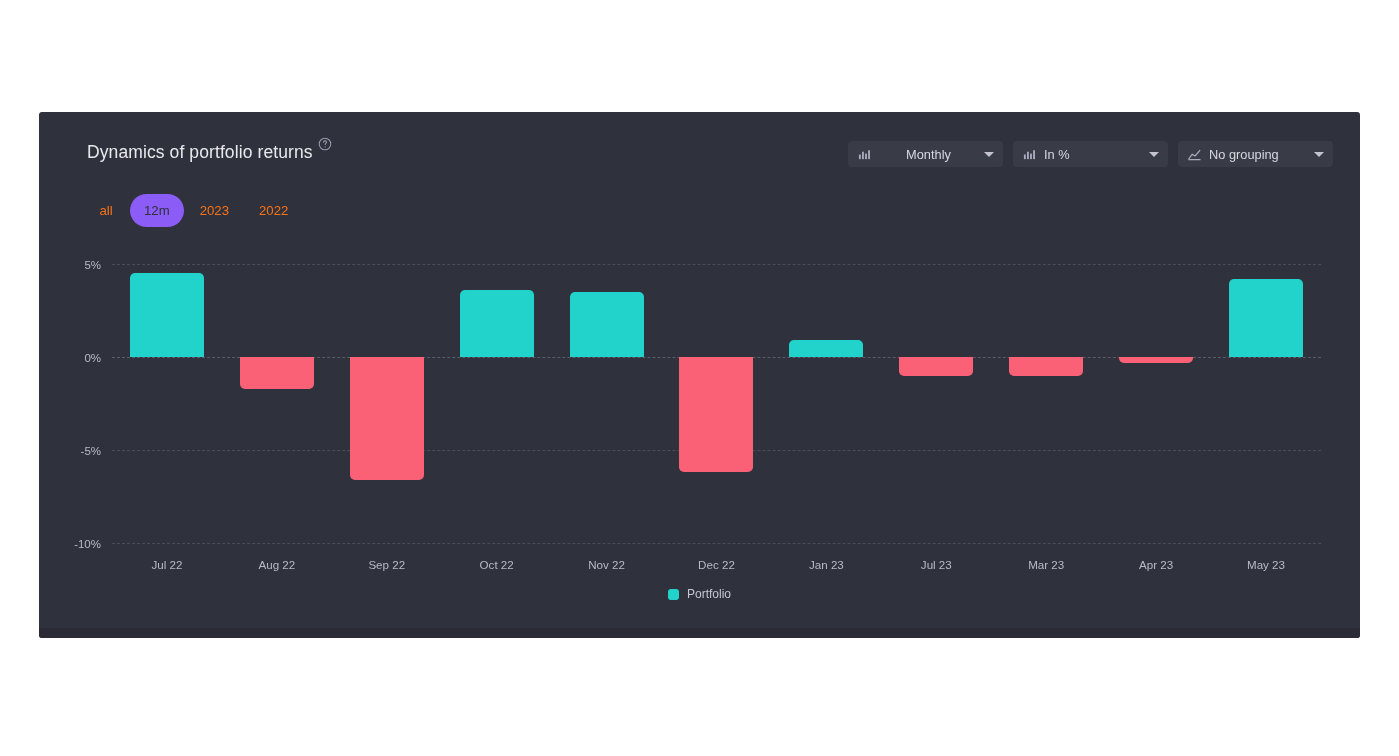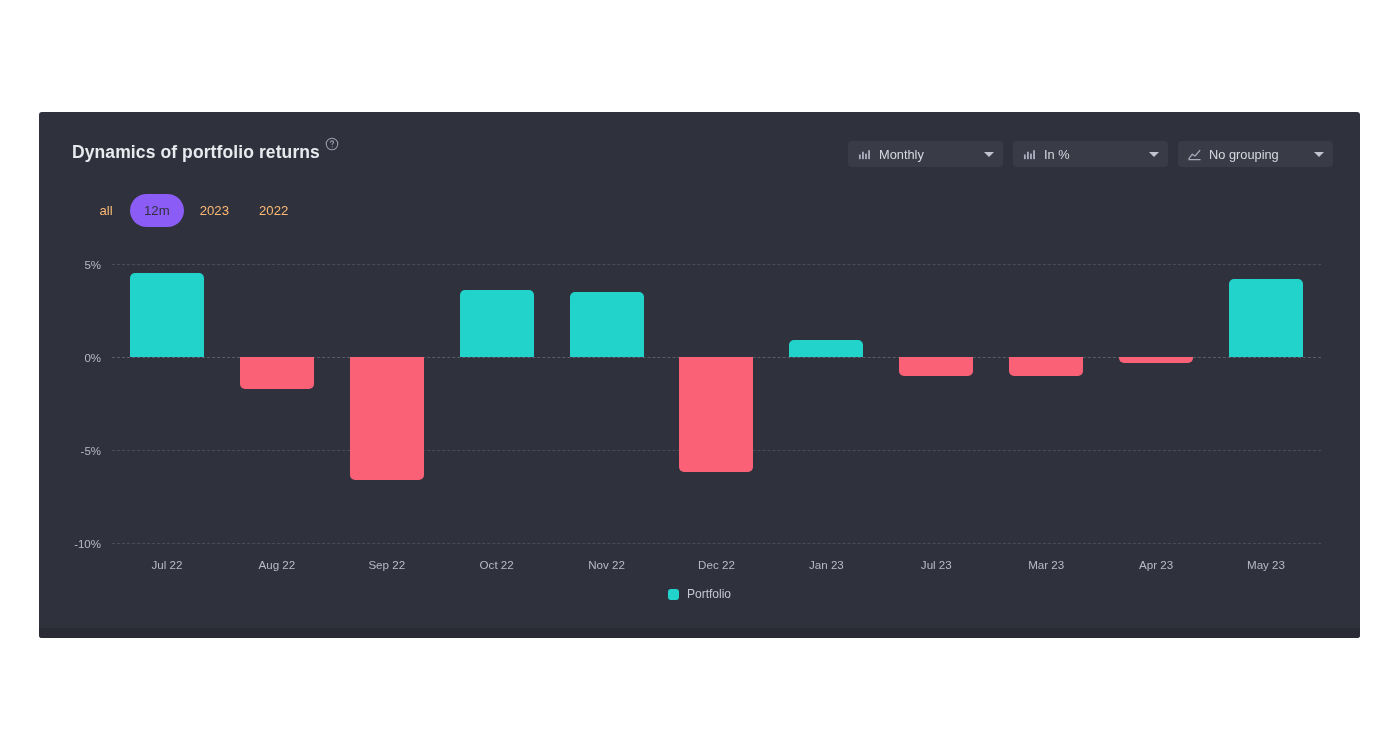--- a/index.html
+++ b/index.html
@@ -53,24 +53,25 @@
   }
   .title-wrap {
     position: absolute;
     left: 33px;
     top: 29px;
     display: flex;
     align-items: flex-start;
   }
   .panel-title {
     font-size: 17.5px;
-    font-weight: bold;
+    font-weight: normal;
     color: #e9eaee;
     letter-spacing: 0.1px;
     line-height: 22px;
+    margin-left: 15px;
   }
   .help-icon {
     margin-left: 5px;
     margin-top: -4px;
     width: 14px;
     height: 14px;
     color: #9a9cae;
   }
   .help-icon svg { display: block; }
 
@@ -87,21 +88,21 @@
     display: flex;
     align-items: center;
     height: 26px;
     background: #393b47;
     border-radius: 4px;
     padding: 0 9px 0 10px;
     box-sizing: border-box;
     cursor: pointer;
     user-select: none;
   }
-  .dd-monthly { width: 155px; }
+  .dd-monthly { width: 155px; text-align: center; }
   .dd-units   { width: 155px; justify-content: space-between; }
   .dd-group   { width: 155px; }
   .dd-icon {
     width: 13px;
     height: 13px;
     flex: 0 0 auto;
     color: #a9aabb;
     margin-right: 8px;
   }
   .dd-icon svg { display: block; }
@@ -133,21 +134,21 @@
   }
   .range-tab {
     height: 33px;
     min-width: 44px;
     padding: 0 14px;
     border-radius: 17px;
     display: flex;
     align-items: center;
     justify-content: center;
     font-size: 13.2px;
-    color: #fdba74;
+    color: #f97316;
     cursor: pointer;
     user-select: none;
     box-sizing: border-box;
   }
   .range-tab.active {
     background: #8b5cf6;
     color: #2f313c;
     font-weight: normal;
   }
 

